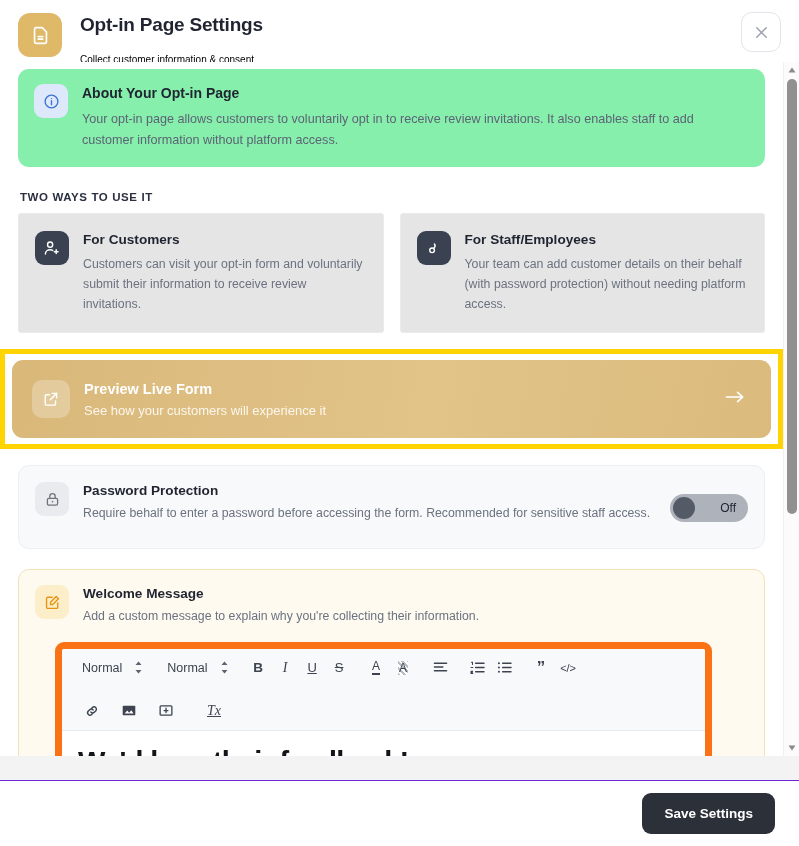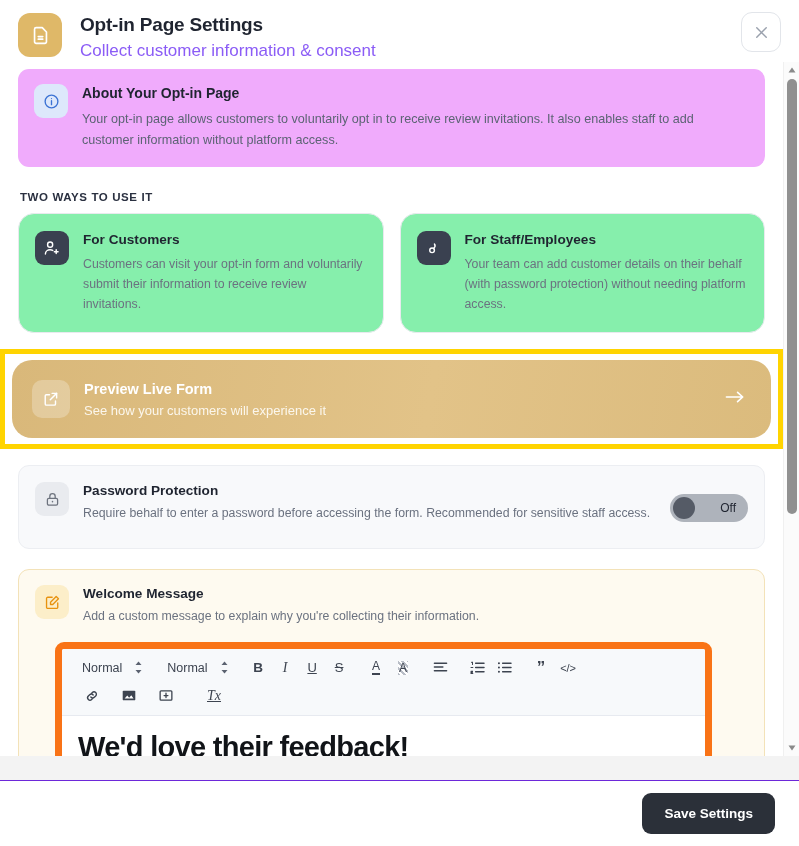--- a/index.html
+++ b/index.html
@@ -29,21 +29,21 @@
     background: #dfb868;
     display: flex; align-items: center; justify-content: center;
     margin-top: 1px;
   }
   .header-text { margin-left: 18px; padding-top: 1px; }
   .header-title {
     font-size: 19px; font-weight: bold; color: #1f2430;
     letter-spacing: -0.2px; line-height: 24px;
   }
   .header-sub {
-    font-size: 17px; color: #8b5cf6; margin-top: 6px; line-height: 16px;
+    font-size: 10px; color: #000000; margin-top: 15px; line-height: 16px;
   }
   .close-btn {
     position: absolute; top: 12px; right: 18px;
     width: 40px; height: 40px;
     border: 1px solid #e2e5ea; border-radius: 11px;
     background: #ffffff;
     display: flex; align-items: center; justify-content: center;
     cursor: pointer;
   }
 
@@ -55,21 +55,21 @@
   .body-scroll {
     position: absolute; inset: 0 16px 0 0;
     overflow: hidden;
     padding: 0;
   }
   .content { padding: 0 18px; }
 
   
   .info-banner {
     margin-top: 7px;
-    background: #f0abfc;
+    background: #86efac;
     border-radius: 11px;
     padding: 15px 18px 16px 16px;
     display: flex; gap: 14px;
   }
   .info-icon {
     width: 34px; height: 34px; flex: none;
     border-radius: 9px; background: #dde8fb;
     display: flex; align-items: center; justify-content: center;
   }
   .info-title {
@@ -83,22 +83,22 @@
   
   .section-label {
     font-size: 11.5px; font-weight: bold; color: #2a3040;
     letter-spacing: 0.6px; margin: 24px 0 10px 2px;
   }
 
   
   .cards { display: flex; gap: 16px; }
   .card {
     flex: 1 1 0; min-width: 0;
-    border: 1px solid #e8eaee; border-radius: 16px;
-    background: #86efac;
+    border: 1px solid #e8eaee; border-radius: 3px;
+    background: #e5e5e5;
     padding: 17px 16px 18px 16px;
     display: flex; gap: 14px;
     min-height: 108px;
   }
   .card-icon {
     width: 34px; height: 34px; flex: none;
     border-radius: 9px; background: #3a4150;
     display: flex; align-items: center; justify-content: center;
   }
   .card-title {
@@ -118,21 +118,21 @@
   }
   .preview-outer::before,
   .preview-outer::after {
     content: ""; position: absolute; top: -5px; bottom: -5px; width: 5px;
     background: #ffd400;
   }
   .preview-outer::before { left: 0; }
   .preview-outer::after { right: 0; }
   .preview-banner {
     background: linear-gradient(100deg, #d9b87a 0%, #e2c388 55%, #dbbb7d 100%);
-    border-radius: 20px;
+    border-radius: 11px;
     padding: 16px 20px;
     display: flex; align-items: center; gap: 14px;
     min-height: 78px; cursor: pointer;
   }
   .preview-icon {
     width: 38px; height: 38px; flex: none;
     border-radius: 10px; background: rgba(255,255,255,0.26);
     display: flex; align-items: center; justify-content: center;
   }
   .preview-title {
@@ -200,21 +200,21 @@
     border-radius: 9px 9px 0 0;
     background: #ffffff;
     overflow: hidden;
   }
   .editor-toolbar {
     background: #f7f9fb;
     border-bottom: 1px solid #e7eaf0;
     padding: 7px 12px 8px 12px;
   }
   .tb-row { display: flex; align-items: center; height: 23px; gap: 0; }
-  .tb-row + .tb-row { margin-top: 5px; }
+  .tb-row + .tb-row { margin-top: 20px; }
   .tb-select {
     display: flex; align-items: center; gap: 12px;
     padding: 0 6px 0 8px; cursor: pointer; height: 22px;
   }
   .tb-select-label { font-size: 12.5px; color: #3d4450; }
   .tb-btn {
     width: 27px; height: 22px;
     display: flex; align-items: center; justify-content: center;
     cursor: pointer; color: #3d4450;
     font-size: 13px;

